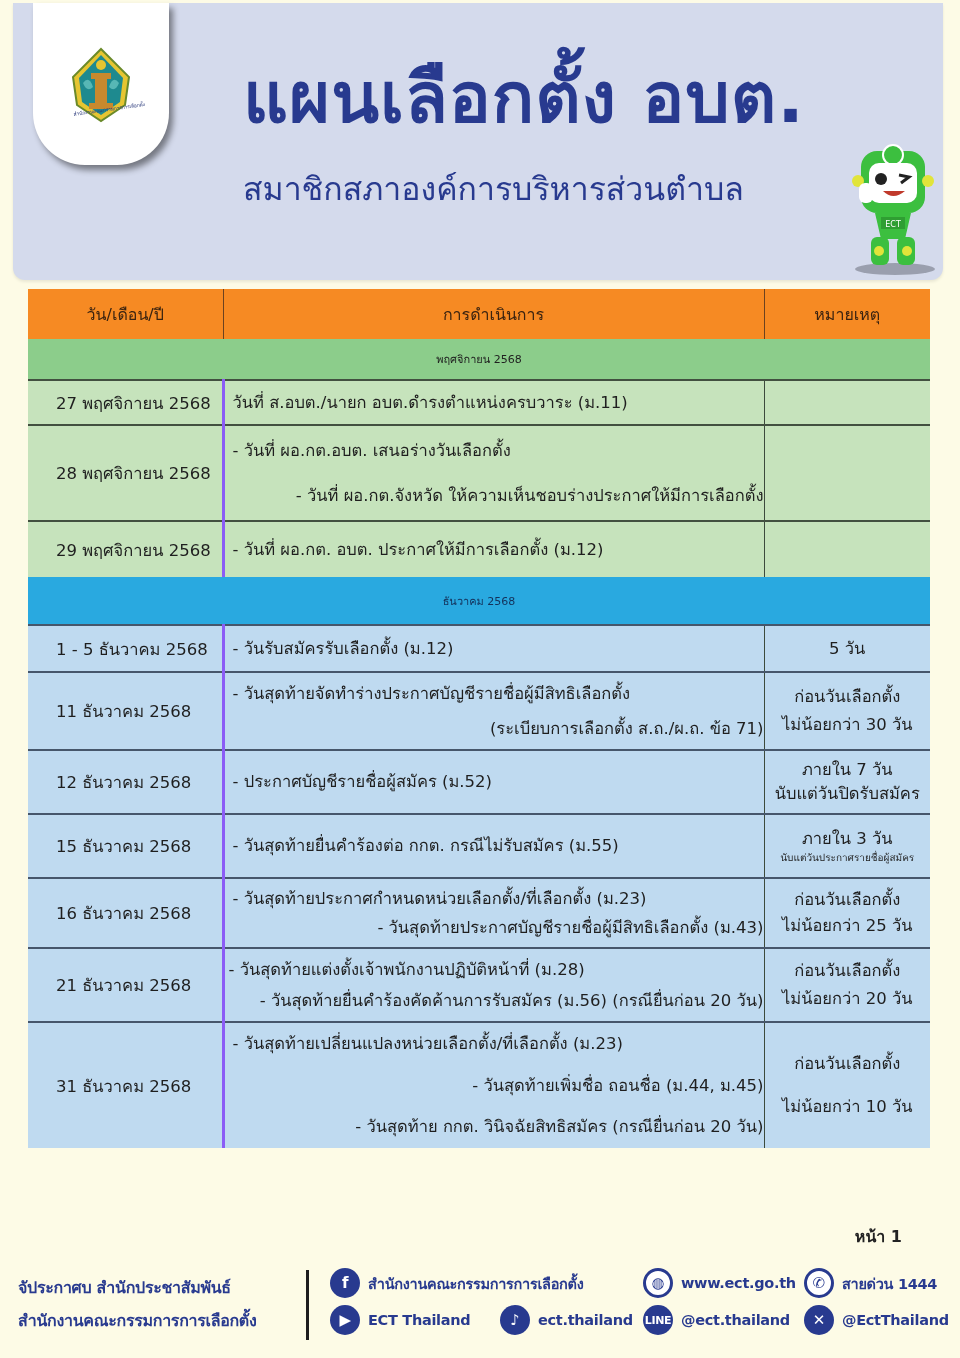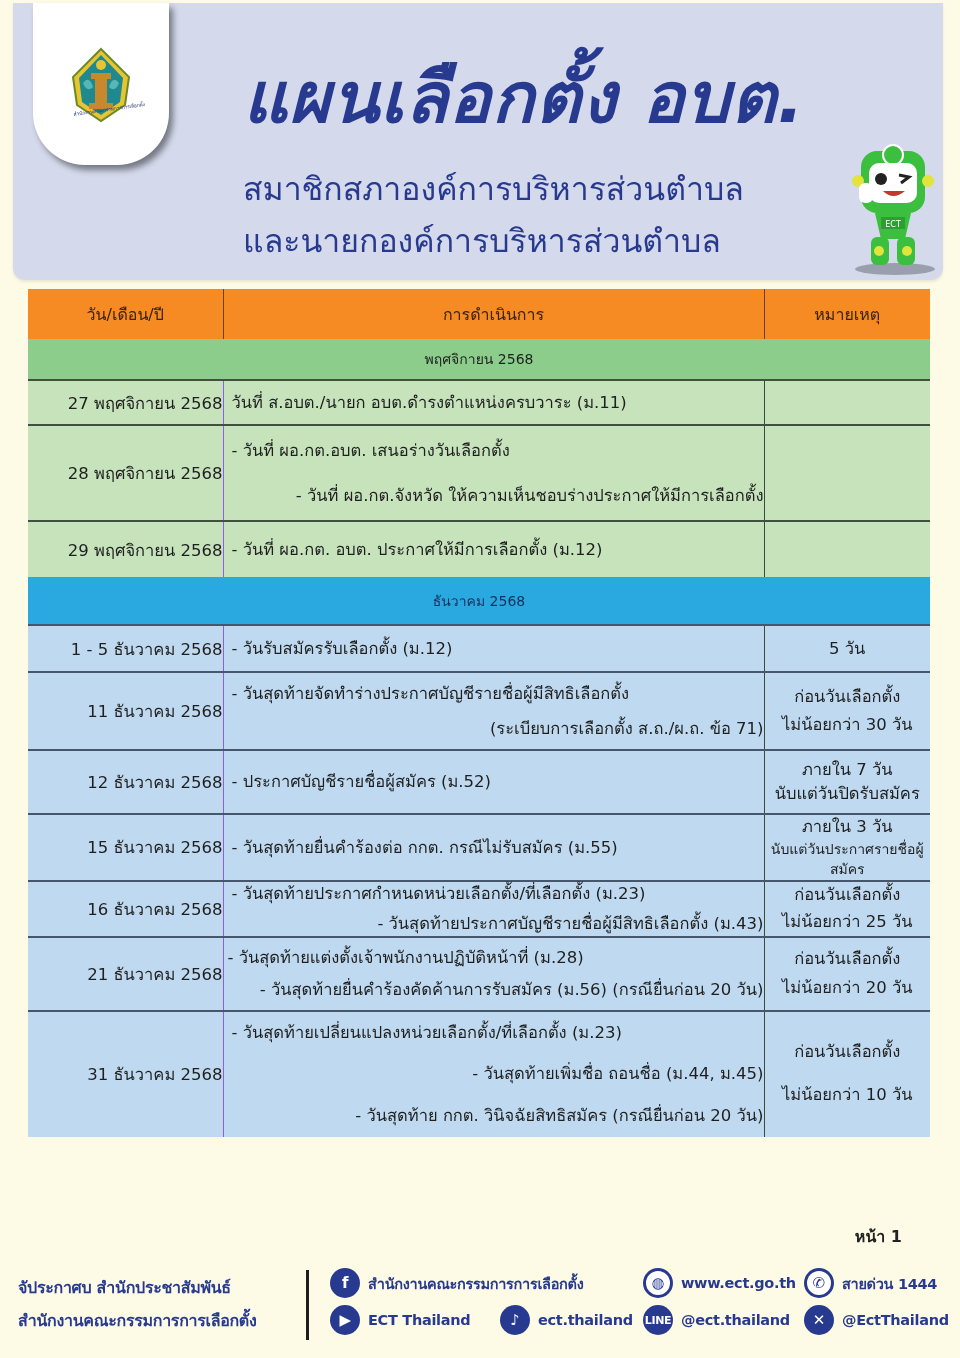--- a/index.html
+++ b/index.html
@@ -28,21 +28,21 @@
     position: absolute; left: 36px; top: 44px; width: 64px; height: 76px;
   }
   .logo-caption {
     position: absolute; left: 40px; top: 100px; width: 100px;
     font-size: 5px; color: #2c3b7c; transform: rotate(-8deg);
     white-space: nowrap; letter-spacing: -0.2px;
   }
   .title {
     position: absolute; left: 230px; top: 60px;
     font-size: 70px; font-weight: bold; color: #283a8f;
-    letter-spacing: 1px; line-height: 1; font-style: italic;
+    letter-spacing: 1px; line-height: 1;
   }
   .subtitle {
     position: absolute; left: 230px; font-size: 32px; color: #283a8f; line-height: 1;
   }
   .subtitle.l1 { top: 170px; text-align: center; }
   .subtitle.l2 { top: 222px; }
   .mascot { position: absolute; left: 832px; top: 138px; width: 96px; height: 136px; }
 
   
   .schedule {
@@ -53,39 +53,39 @@
   .schedule col.c1 { width: 195px; }
   .schedule col.c2 { width: 541px; }
   .schedule col.c3 { width: 166px; }
   .schedule th {
     background: #f68a23; height: 50px;
     font-weight: normal; color: #3a2310; font-size: 16px;
     border-right: 1px solid #6b4220;
   }
   .schedule th:last-child { border-right: none; }
   .month-row td {
-    text-align: center; height: 41px; font-size: 14px;
+    text-align: center; height: 41px; font-size: 11px;
   }
   .month-nov td { background: #8ccd8b; }
   .month-dec td { background: #29a9e0; color: #14315a; height: 48px; }
   .schedule td {
     border-top: 2px solid #425040;
     vertical-align: middle;
   }
   .month-row td { border-top: none; }
   .schedule td.date {
-    text-align: right; border-right: 1px solid #8b5cf6; white-space: nowrap;
+    text-align: left; border-right: 3px solid #8b5cf6; white-space: nowrap; padding-left: 28px;
   }
   .schedule td.act { padding-left: 8px; border-right: 1px solid #3c4a3c; }
   .schedule td.note { text-align: center; line-height: 1.45; }
   .nov td.date, .nov td.act, .nov td.note { background: #c6e3bc; }
   .dec td.date, .dec td.act, .dec td.note { background: #bfdaf0; border-top-color: #46566b; }
   .act .line { display: block; line-height: 1.3; }
   .act .line + .line { margin-top: var(--gap, 10px); text-align: right; }
-  .note .small { font-size: 14px; display: block; }
+  .note .small { font-size: 10px; display: block; }
   .dec td.note .big { display: block; }
 
   .page-no {
     position: absolute; right: 58px; top: 1224px;
     font-size: 16px; font-weight: bold; color: #222;
   }
 
   
   .footer-org {
     position: absolute; left: 18px; top: 1271px;
@@ -114,21 +114,20 @@
       <rect x="20" y="56" width="24" height="6" fill="#c8892e"></rect>
       <circle cx="32" cy="18" r="5" fill="#e6c531"></circle>
       <path d="M14 36 Q20 28 24 40 Q18 46 14 36Z" fill="#57b7b5"></path>
       <path d="M50 36 Q44 28 40 40 Q46 46 50 36Z" fill="#57b7b5"></path>
     </svg>
     <div class="logo-caption">สำนักงานคณะกรรมการการเลือกตั้ง</div>
   </div>
 
   <div class="title">แผนเลือกตั้ง อบต.</div>
   <div class="subtitle l1">สมาชิกสภาองค์การบริหารส่วนตำบล</div>
-  <div class="subtitle l2">และนายกองค์การบริหารส่วนตำบล</div>
 
   <svg class="mascot" viewBox="0 0 96 136">
     <ellipse cx="50" cy="128" rx="40" ry="6" fill="#9a9fae"></ellipse>
     <rect x="16" y="10" width="64" height="62" rx="16" fill="#3cbf3f"></rect>
     <circle cx="48" cy="14" r="10" fill="#3cbf3f" stroke="#fff" stroke-width="2"></circle>
     <rect x="24" y="22" width="48" height="40" rx="10" fill="#ffffff"></rect>
     <circle cx="36" cy="38" r="6" fill="#222"></circle>
     <path d="M54 34 L64 36 L56 42" stroke="#222" stroke-width="3" fill="none"></path>
     <path d="M38 50 Q48 60 60 50 Z" fill="#c0392b"></path>
     <circle cx="13" cy="40" r="6" fill="#e1e43a"></circle>
@@ -221,21 +220,21 @@
     <tr class="dec" style="height:64px">
       <td class="date">15 ธันวาคม  2568</td>
       <td class="act">
           <span class="line">- วันสุดท้ายยื่นคำร้องต่อ กกต. กรณีไม่รับสมัคร (ม.55)</span>
         </td>
       <td class="note">
         <span class="big">ภายใน 3 วัน</span>
         <span class="small">นับแต่วันประกาศรายชื่อผู้สมัคร</span>
       </td>
     </tr>
-    <tr class="dec" style="height:56px">
+    <tr class="dec" style="height:70px">
       <td class="date">16 ธันวาคม 2568</td>
       <td class="act" style="--gap:8px">
         <span class="line">- วันสุดท้ายประกาศกำหนดหน่วยเลือกตั้ง/ที่เลือกตั้ง (ม.23)</span>
         <span class="line">- วันสุดท้ายประกาศบัญชีรายชื่อผู้มีสิทธิเลือกตั้ง (ม.43)</span>
       </td>
       <td class="note" style="line-height:1.6">
         <span class="big">ก่อนวันเลือกตั้ง</span>
         <span class="big">ไม่น้อยกว่า 25 วัน</span>
       </td>
     </tr>

